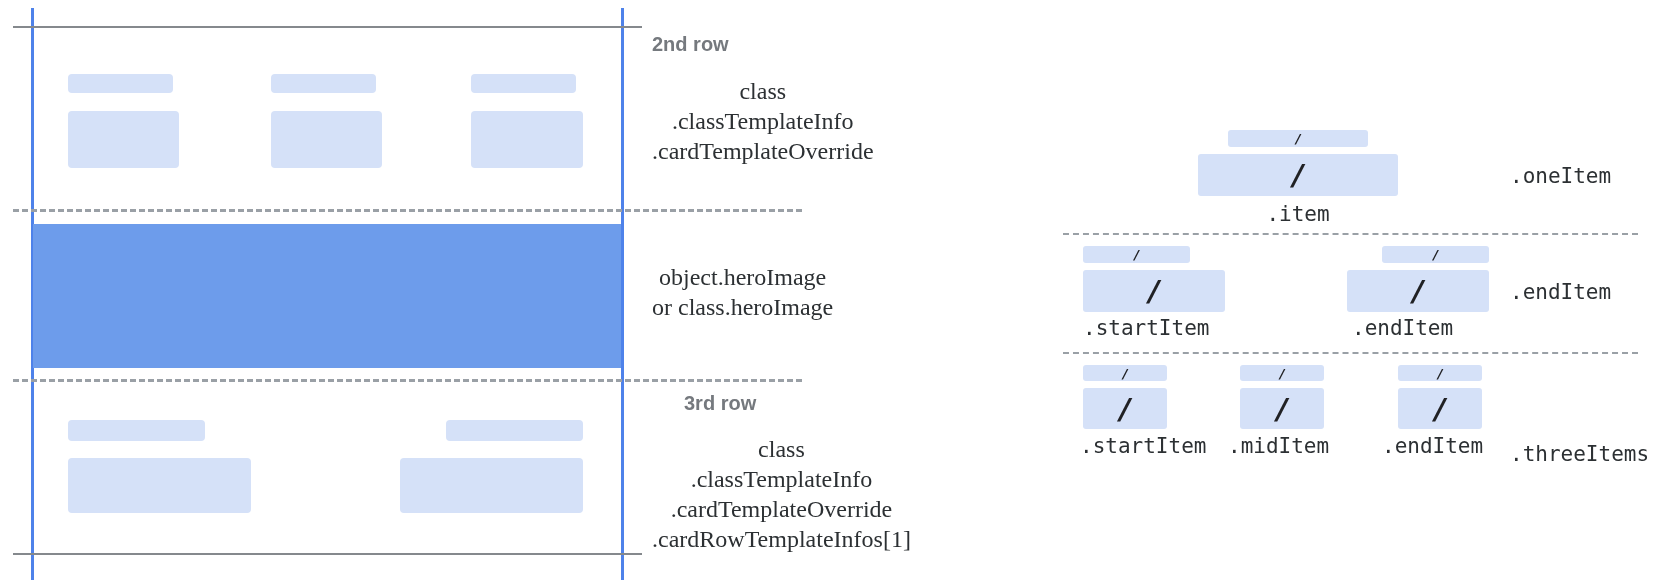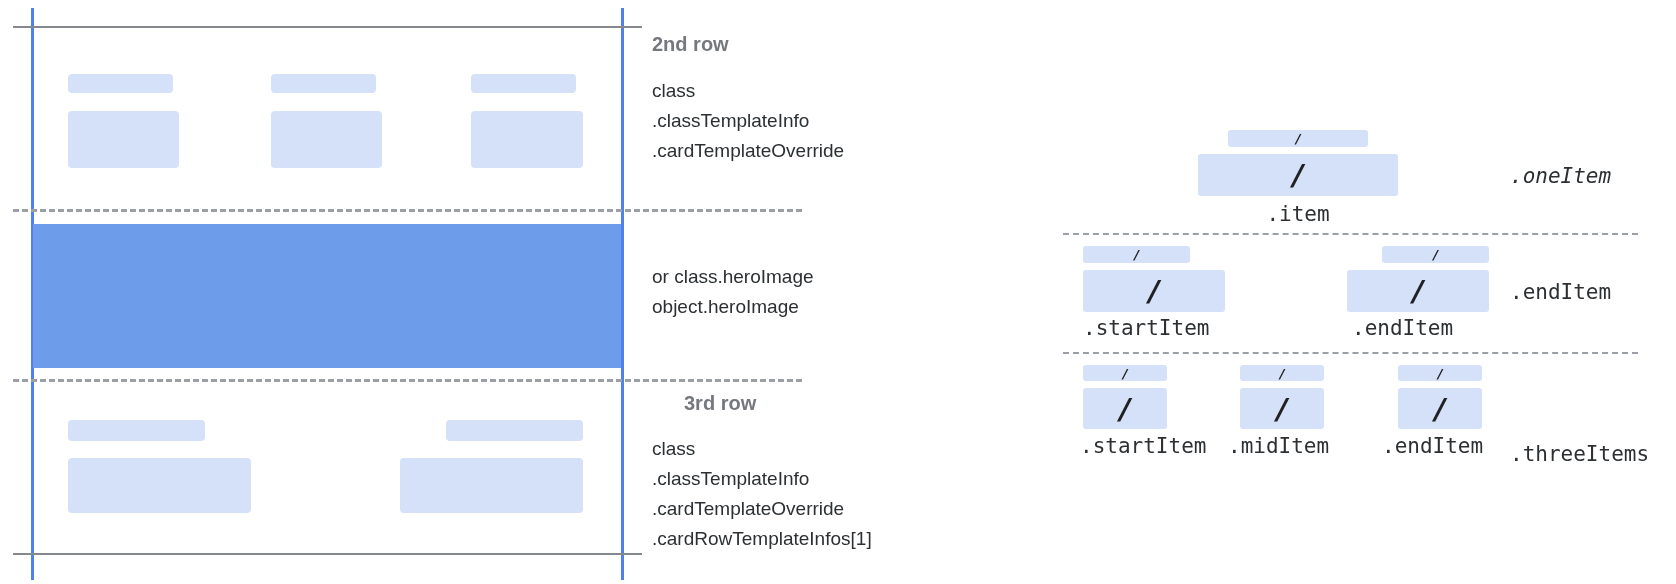--- a/index.html
+++ b/index.html
@@ -10,22 +10,22 @@
   .vline{position:absolute;width:3px;background:#4e82ea;}
   .hline{position:absolute;height:2px;background:#85898d;}
   .dash{position:absolute;height:0;border-top:3px dashed #9aa0a6;}
   .dash.thin{border-top-width:2px;}
   .ph{position:absolute;background:#d5e1f8;border-radius:4px;}
   .hero{position:absolute;background:#6d9ceb;}
 
   
   .heading{position:absolute;font-family:"Liberation Sans", sans-serif;
            font-weight:bold;font-size:20px;color:#75797e;white-space:nowrap;}
-  .code{position:absolute;font-family:Liberation Sans, sans-serif;
-        font-size:19px;line-height:30px;color:#2c3033;white-space:nowrap;}
+  .code{position:absolute;font-family:Liberation Serif, serif;
+        font-size:24px;line-height:30px;color:#2c3033;white-space:nowrap;text-align:center;}
   .mlabel{position:absolute;font-family:"DejaVu Sans Mono", monospace;
           font-size:21px;color:#2c3033;white-space:nowrap;}
 
   
   .slashbox{position:absolute;background:#d5e1f8;border-radius:3px;
             display:flex;align-items:center;justify-content:center;}
   .slash{font-style:italic;font-weight:bold;color:#202124;
          font-family:"DejaVu Sans", sans-serif;}
   .slash.sm{font-size:13px;}
   .slash.lg{font-size:29px;}
@@ -56,39 +56,39 @@
 <div class="ph" style="left:400px;top:458px;width:183px;height:55px;"></div>
 
 <div class="heading" style="left:652px;top:33px;">2nd row</div>
 <div class="code" style="left:652px;top:76px;">
   <div>class</div>
   <div>.classTemplateInfo</div>
   <div>.cardTemplateOverride</div>
 </div>
 
 <div class="code" style="left:652px;top:262px;">
+  <div>object.heroImage</div>
   <div>or class.heroImage</div>
-  <div>object.heroImage</div>
 </div>
 
 <div class="heading" style="left:684px;top:392px;">3rd row</div>
 <div class="code" style="left:652px;top:434px;">
   <div>class</div>
   <div>.classTemplateInfo</div>
   <div>.cardTemplateOverride</div>
   <div>.cardRowTemplateInfos[1]</div>
 </div>
 
 <div class="slashbox" style="left:1228px;top:130px;width:140px;height:17px;">
   <span class="slash sm">/</span>
 </div>
 <div class="slashbox" style="left:1198px;top:154px;width:200px;height:42px;">
   <span class="slash lg">/</span>
 </div>
-<div class="mlabel" style="left:1510px;top:164px;font-style:italic;">.oneItem</div>
+<div class="mlabel" style="left:1510px;top:164px;">.oneItem</div>
 <div class="mlabel center" style="left:1198px;top:202px;width:200px;">.item</div>
 
 <div class="dash thin" style="left:1063px;top:233px;width:575px;"></div>
 
 <div class="slashbox" style="left:1083px;top:246px;width:107px;height:17px;">
   <span class="slash sm">/</span>
 </div>
 <div class="slashbox" style="left:1083px;top:270px;width:142px;height:42px;">
   <span class="slash lg">/</span>
 </div>

